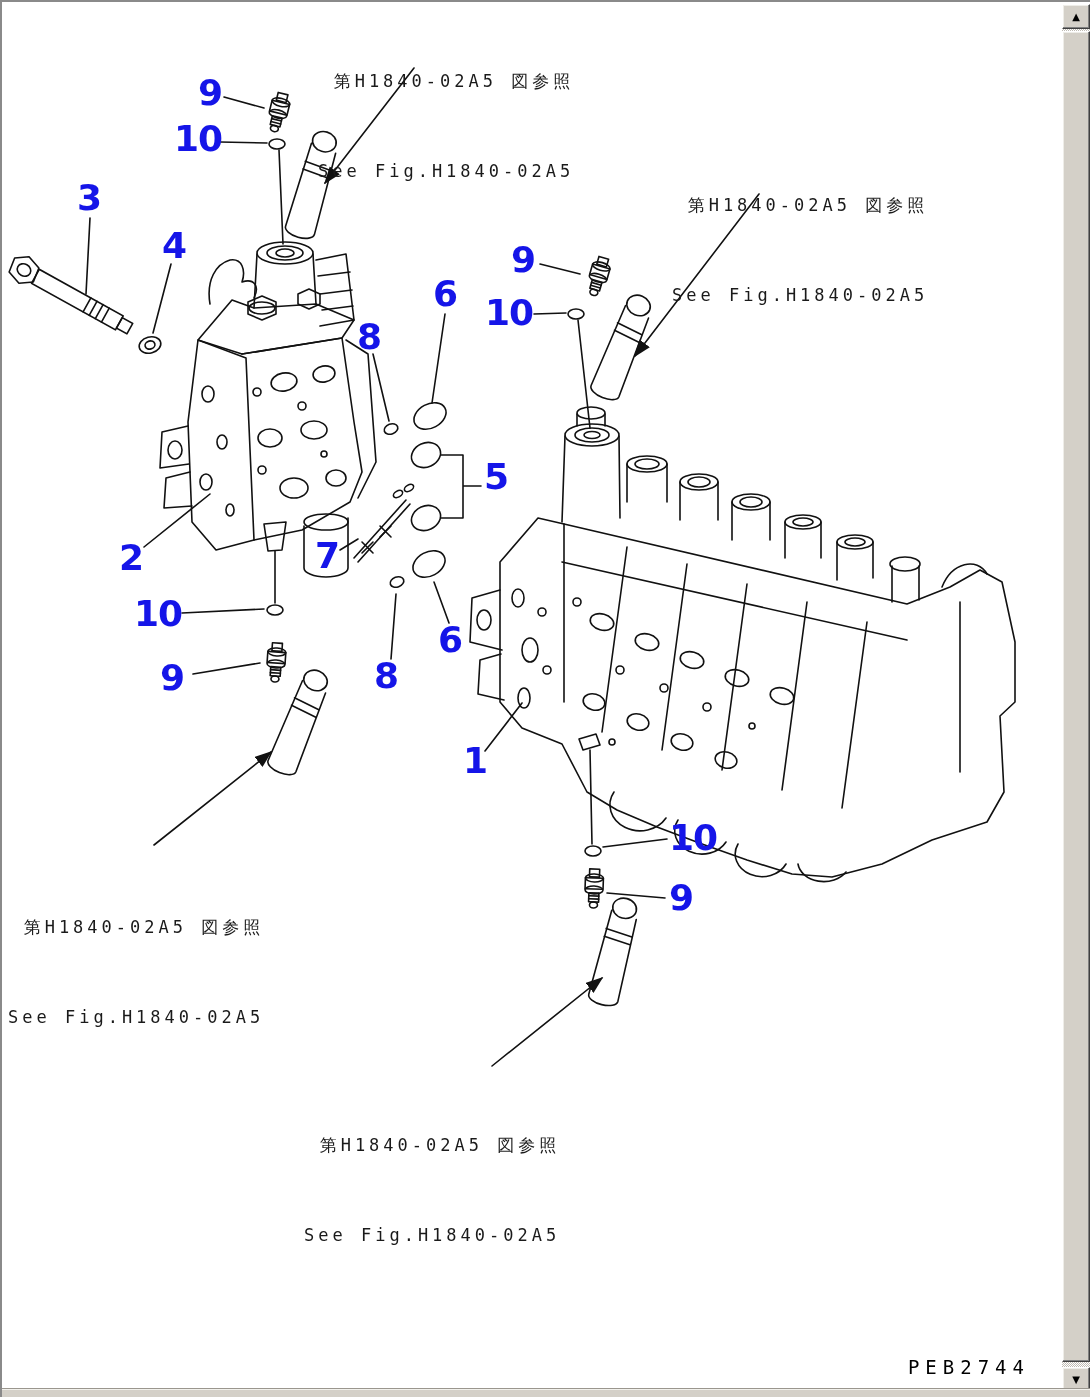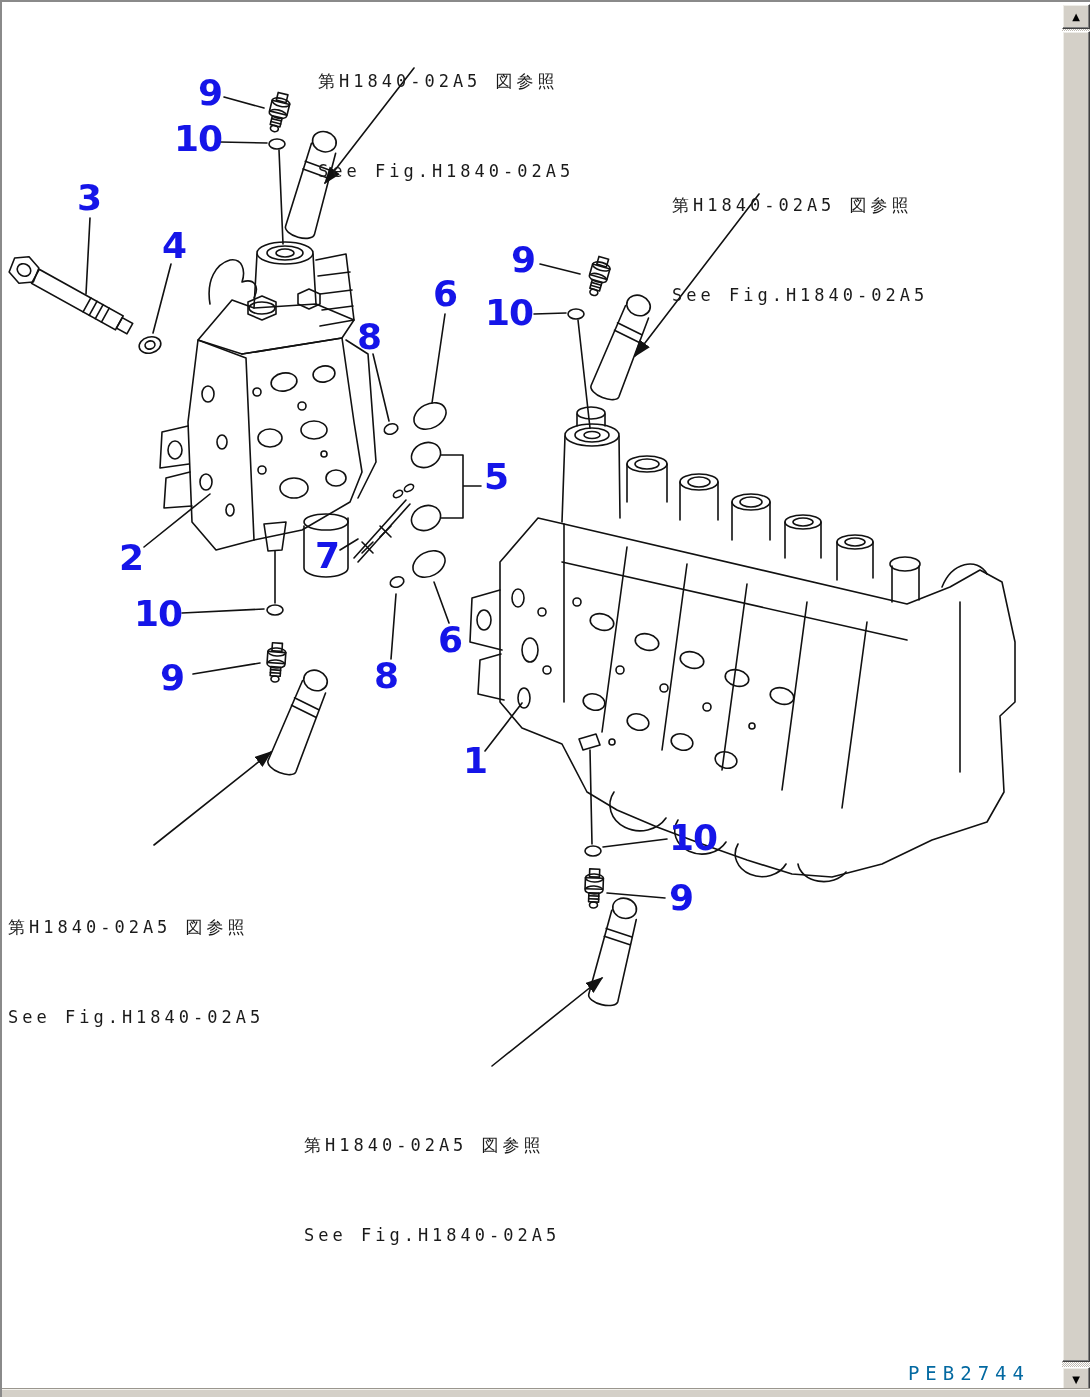--- a/index.html
+++ b/index.html
@@ -12,24 +12,24 @@
   .canvas{position:absolute;left:0;top:0;width:1062px;height:1390px;}
   svg{position:absolute;left:0;top:0;}
   .callout{
     position:absolute;transform:translate(-50%,-50%);
     font:bold 36px "DejaVu Sans",sans-serif;color:#1515e8;
     letter-spacing:-1px;white-space:nowrap;line-height:1;
   }
   .figref{
     position:absolute;color:#1a1a1a;
     font:17px "DejaVu Sans Mono","Liberation Mono",monospace;
-    letter-spacing:4px;line-height:30px;white-space:pre;
+    letter-spacing:4px;line-height:30px;white-space:pre;text-align:right;
   }
   .drawno{
-    position:absolute;right:34px;bottom:8px;color:#0369a1;
+    position:absolute;right:34px;bottom:14px;color:#000000;
     font:19px "DejaVu Sans Mono","Liberation Mono",monospace;
     letter-spacing:6px;
     margin-left:11px;
   }
   
   .sb{position:absolute;top:2px;right:0;width:28px;height:1388px;}
   .sb-track{
     position:absolute;left:0;top:0;width:100%;height:100%;
     background:repeating-conic-gradient(#ffffff 0% 25%, #c0bcb4 0% 50%) 0 0/2px 2px;
   }

